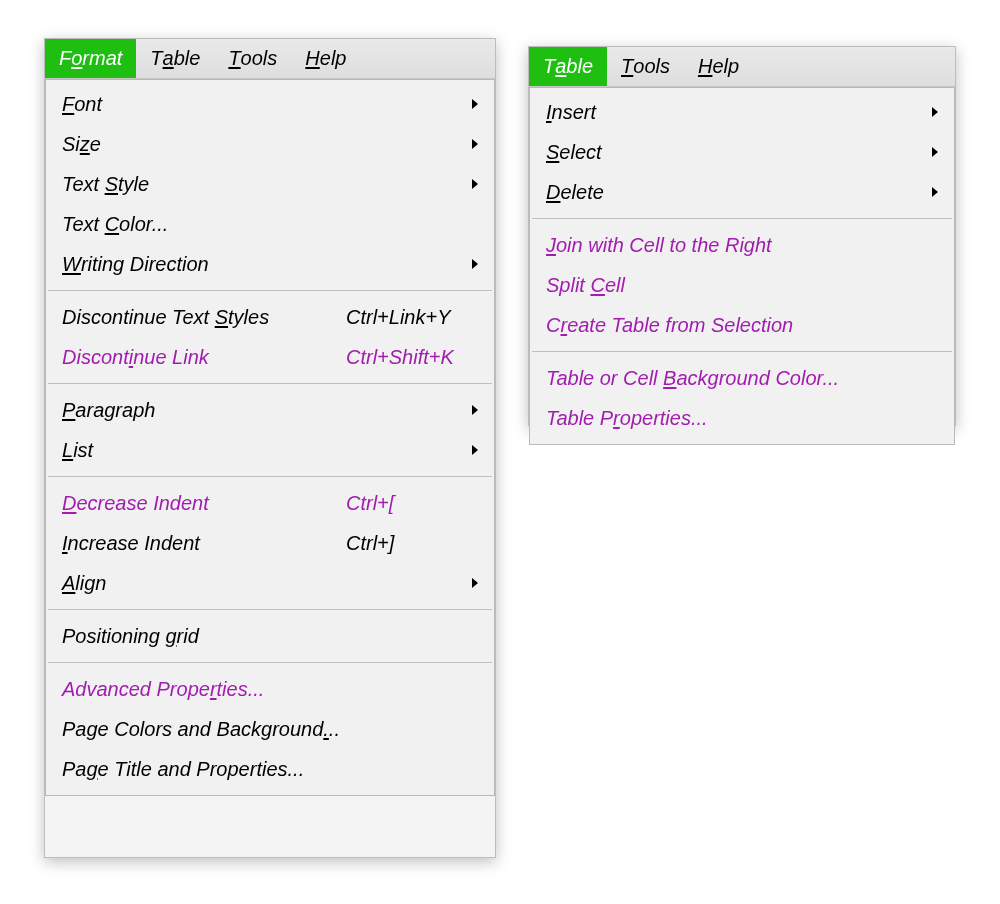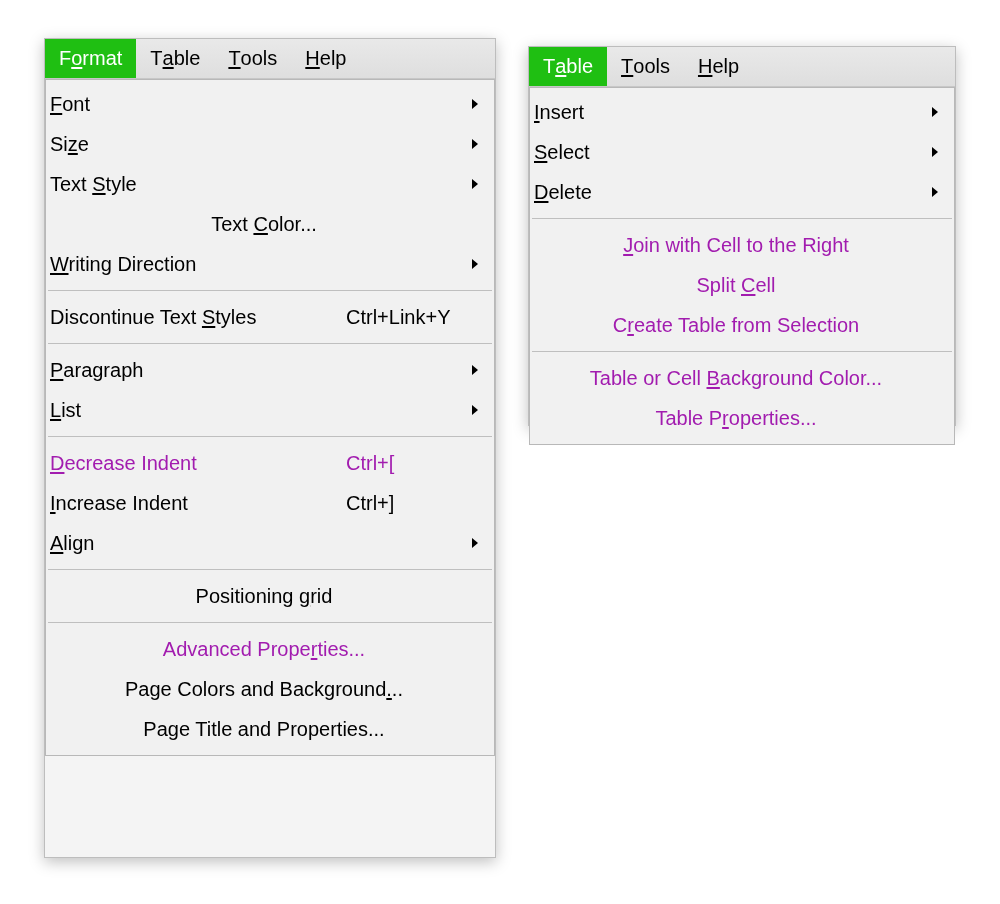--- a/index.html
+++ b/index.html
@@ -14,20 +14,21 @@
     position: relative;
     width: 1000px;
     height: 904px;
     background: #fff;
   }
   .panel {
     position: absolute;
     background: #f4f4f4;
     border: 1px solid #bdbdbd;
     box-shadow: 0 4px 14px rgba(0,0,0,.25);
+    font-style: italic;
   }
   
   .panel.left {
     left: 44px;
     top: 38px;
     width: 450px;
     height: 818px;
   }
   .panel.right {
     left: 528px;
@@ -56,23 +57,22 @@
   .dropdown {
     background: #f1f1f1;
     border: 1px solid #b8b8b8;
     margin: 0;
     padding: 4px 0 6px 0;
   }
   .menu-row {
     display: flex;
     align-items: center;
     height: 40px;
-    padding: 0 16px 0 4px;
+    padding: 0 16px 0 16px;
     color: #000;
-    justify-content: center;
   }
   .menu-row.disabled {
     color: #a21caf;
   }
   .menu-row .label {
     flex: 0 0 auto;
   }
   .menu-row .shortcut {
     margin-left: auto;
     padding-left: 24px;
@@ -128,20 +128,24 @@
         </div>
         <div class="menu-row">
           <span class="label"><span class="u">W</span>riting Direction</span>
           <span class="arrow"></span>
         </div>
         <div class="separator"></div>
         <div class="menu-row">
           <span class="label">Discontinue Text <span class="u">S</span>tyles</span>
           <span class="shortcut">Ctrl+Link+Y</span>
         </div>
+        <div class="menu-row disabled">
+          <span class="label">Discont<span class="u">i</span>nue Link</span>
+          <span class="shortcut">Ctrl+Shift+K</span>
+        </div>
         <div class="separator"></div>
         <div class="menu-row">
           <span class="label"><span class="u">P</span>aragraph</span>
           <span class="arrow"></span>
         </div>
         <div class="menu-row">
           <span class="label"><span class="u">L</span>ist</span>
           <span class="arrow"></span>
         </div>
         <div class="separator"></div>

